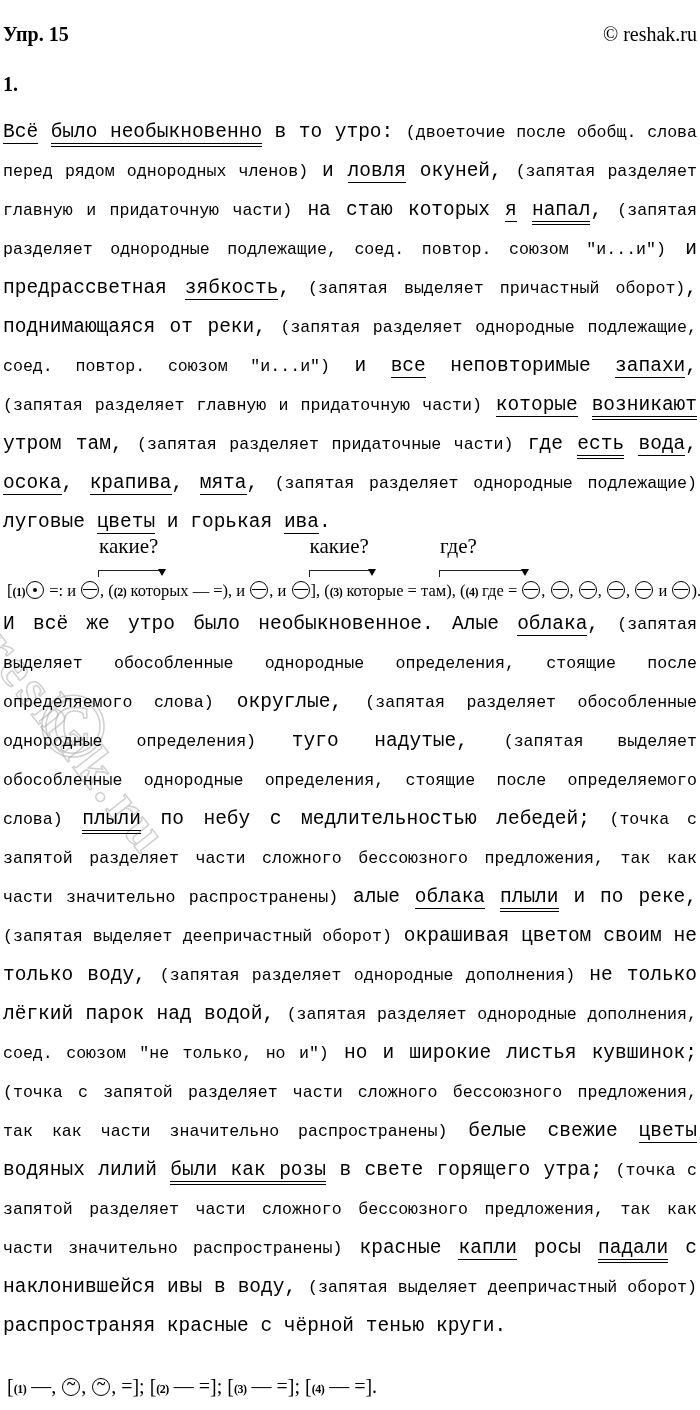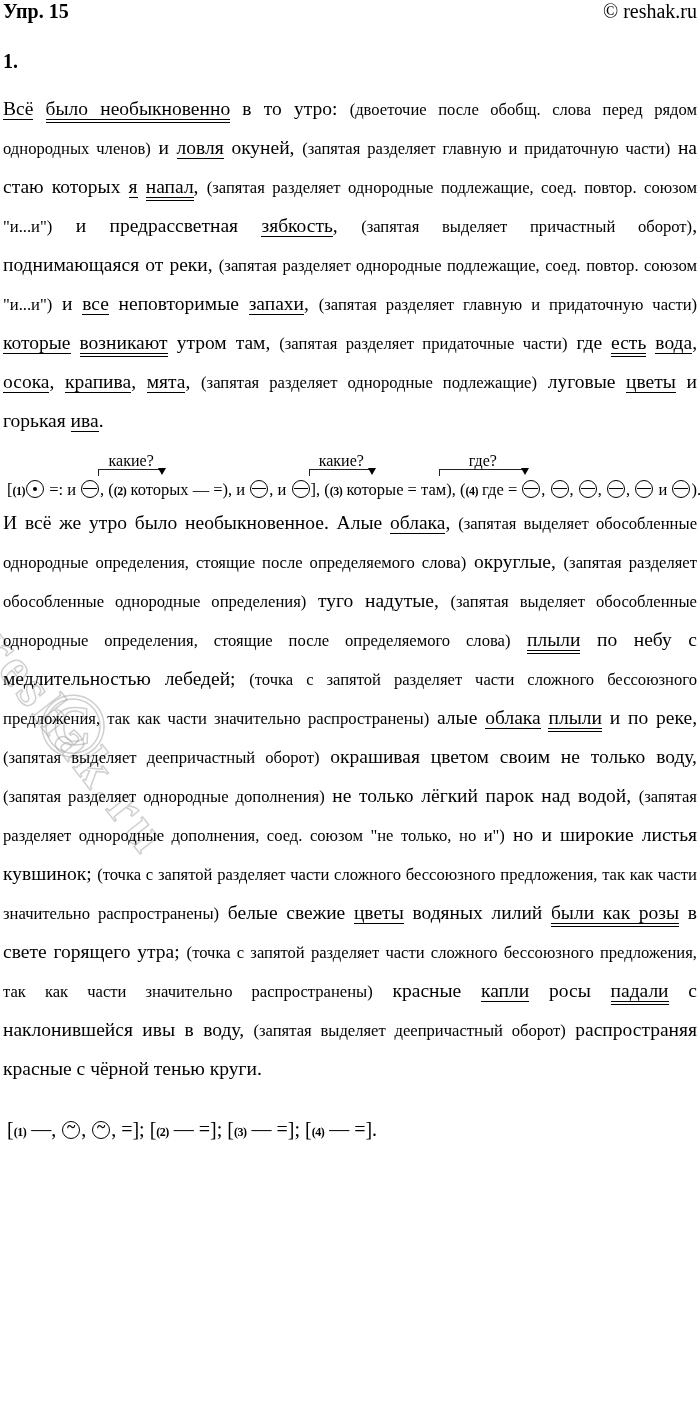--- a/index.html
+++ b/index.html
@@ -1,25 +1,25 @@
 <!DOCTYPE html>
 <html><head>
 <meta charset="utf-8">
 <style>
   html,body { margin:0; padding:0; }
   body {
     width:700px; height:1410px; background:#ffffff; color:#000;
     font-family:"Liberation Serif","DejaVu Serif",serif;
     position:relative; overflow:hidden;
   }
-  .page { position:relative; z-index:1; padding:0 3px 0 3px; }
+  .page { position:relative; z-index:1; padding:23px 3px 0 3px; }
   .hdr { display:flex; justify-content:space-between; align-items:baseline; font-size:20px; }
   .hdr .ex { font-weight:bold; }
   .num { font-weight:bold; font-size:20px; margin:27px 0 17px 0; }
-  .para { text-align:justify; font-size:19.5px; line-height:38px; }
+  .para { text-align:justify; font-size:19.5px; line-height:38px;font-family:Liberation Mono, monospace; }
   .para .note { font-size:16.6px; }
   .u1 { border-bottom:1.5px solid #000; }
   .u2 { border-bottom:4px double #000; }
   .scheme {
     position:relative; white-space:nowrap; font-size:16.5px;
     padding-top:30px; margin:10px 0 4px 4px;
   }
   .scheme.s2 { font-size:20px; padding-top:4px; margin-top:26px; }
   .sch-num { font-size:12px; font-weight:bold; letter-spacing:-0.5px; }
   .circle {
@@ -41,22 +41,22 @@
   .q-label { position:absolute; top:19px; height:9px; border-top:1.3px solid #222; }
   .q-label::before {
     content:""; position:absolute; left:-1px; top:-1px; width:1.3px; height:7px; background:#222;
   }
   .q-label::after {
     content:""; position:absolute; right:-3px; top:-2px;
     border-left:4px solid transparent; border-right:4px solid transparent;
     border-top:7px solid #000;
   }
   .q-text {
-    position:absolute; bottom:100%; left:0; width:100%; text-align:center;
-    font-size:16px; margin-bottom:0px;
+    position:absolute; bottom:100%; left:0; width:100%; text-align:left;
+    font-size:21px; margin-bottom:12px;
   }
   .note-italic {
     font-style:italic; font-size:19.5px; line-height:45px;
     text-align:justify; margin-top:8px;
   }
   .note-italic.n2 { margin-top:16px; line-height:40px; }
   .para.p2 { }
   .watermark-text, .watermark-c {
     position:absolute; z-index:0; pointer-events:none;
     color:transparent; -webkit-text-stroke:1.5px #a8a8a8; opacity:0.55;

